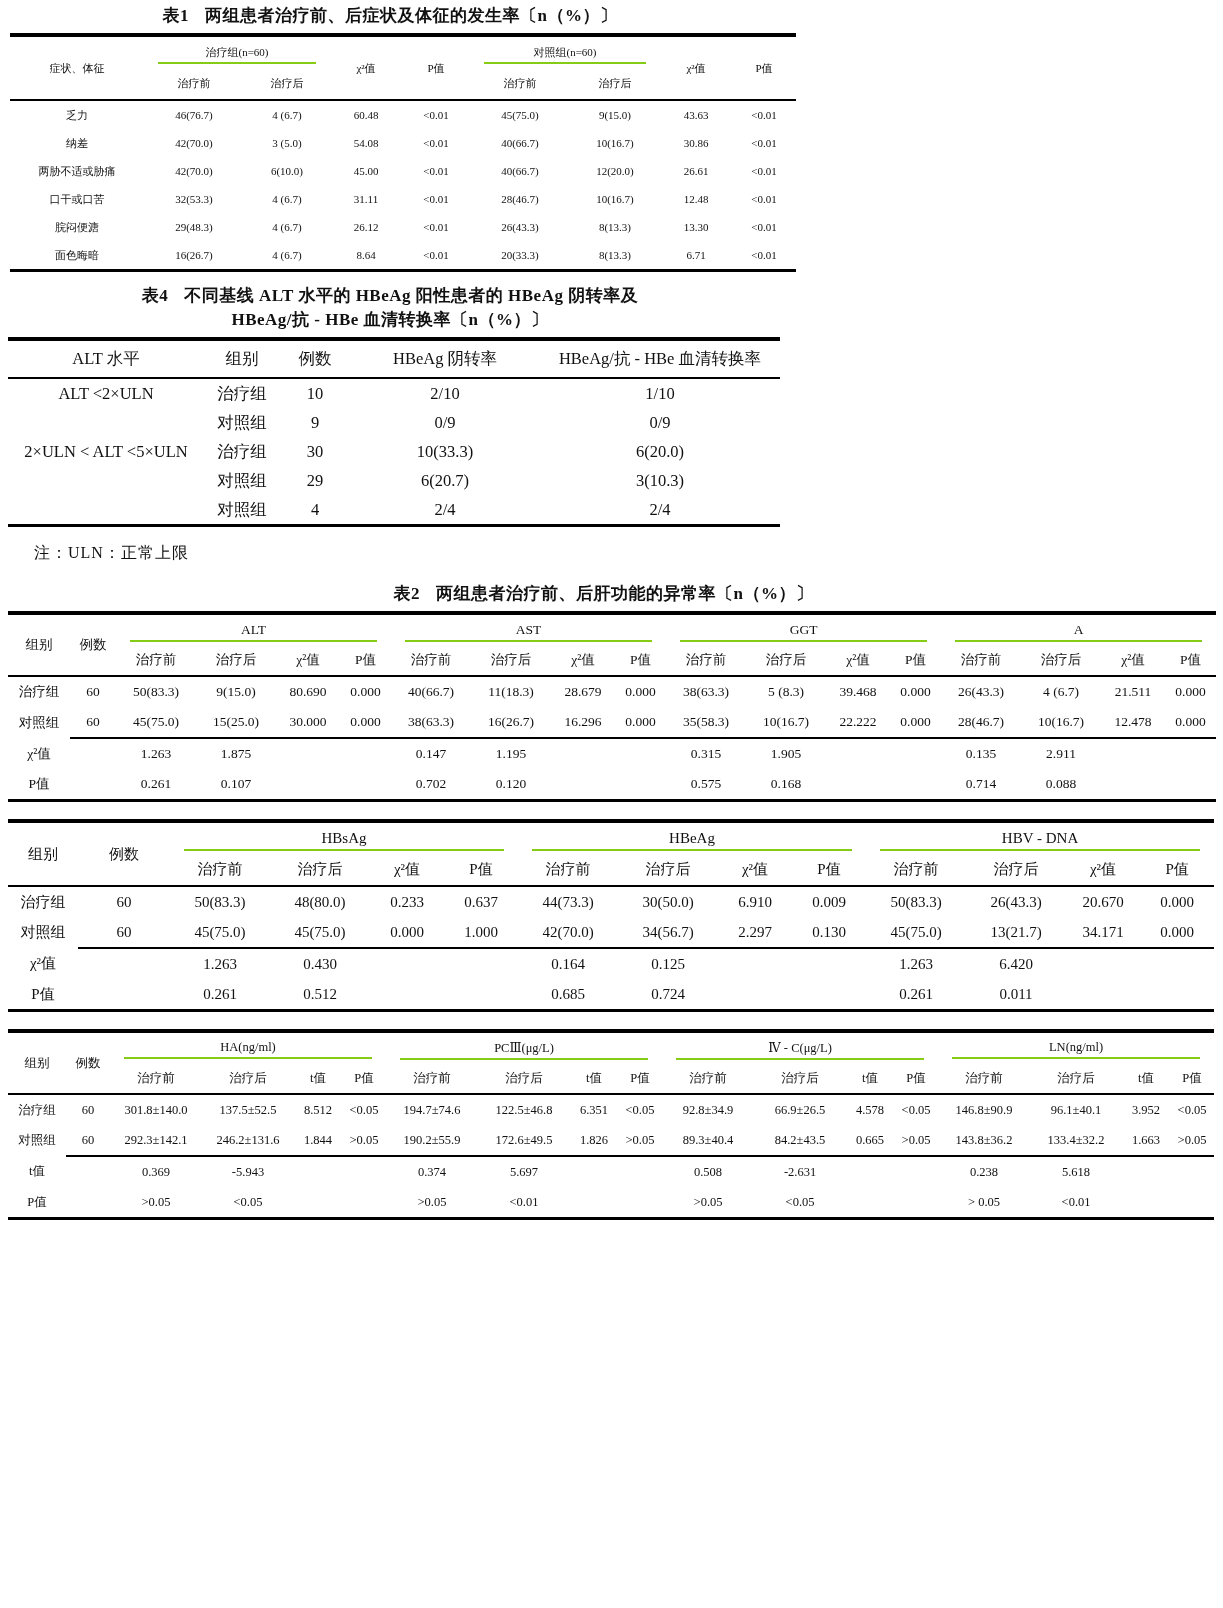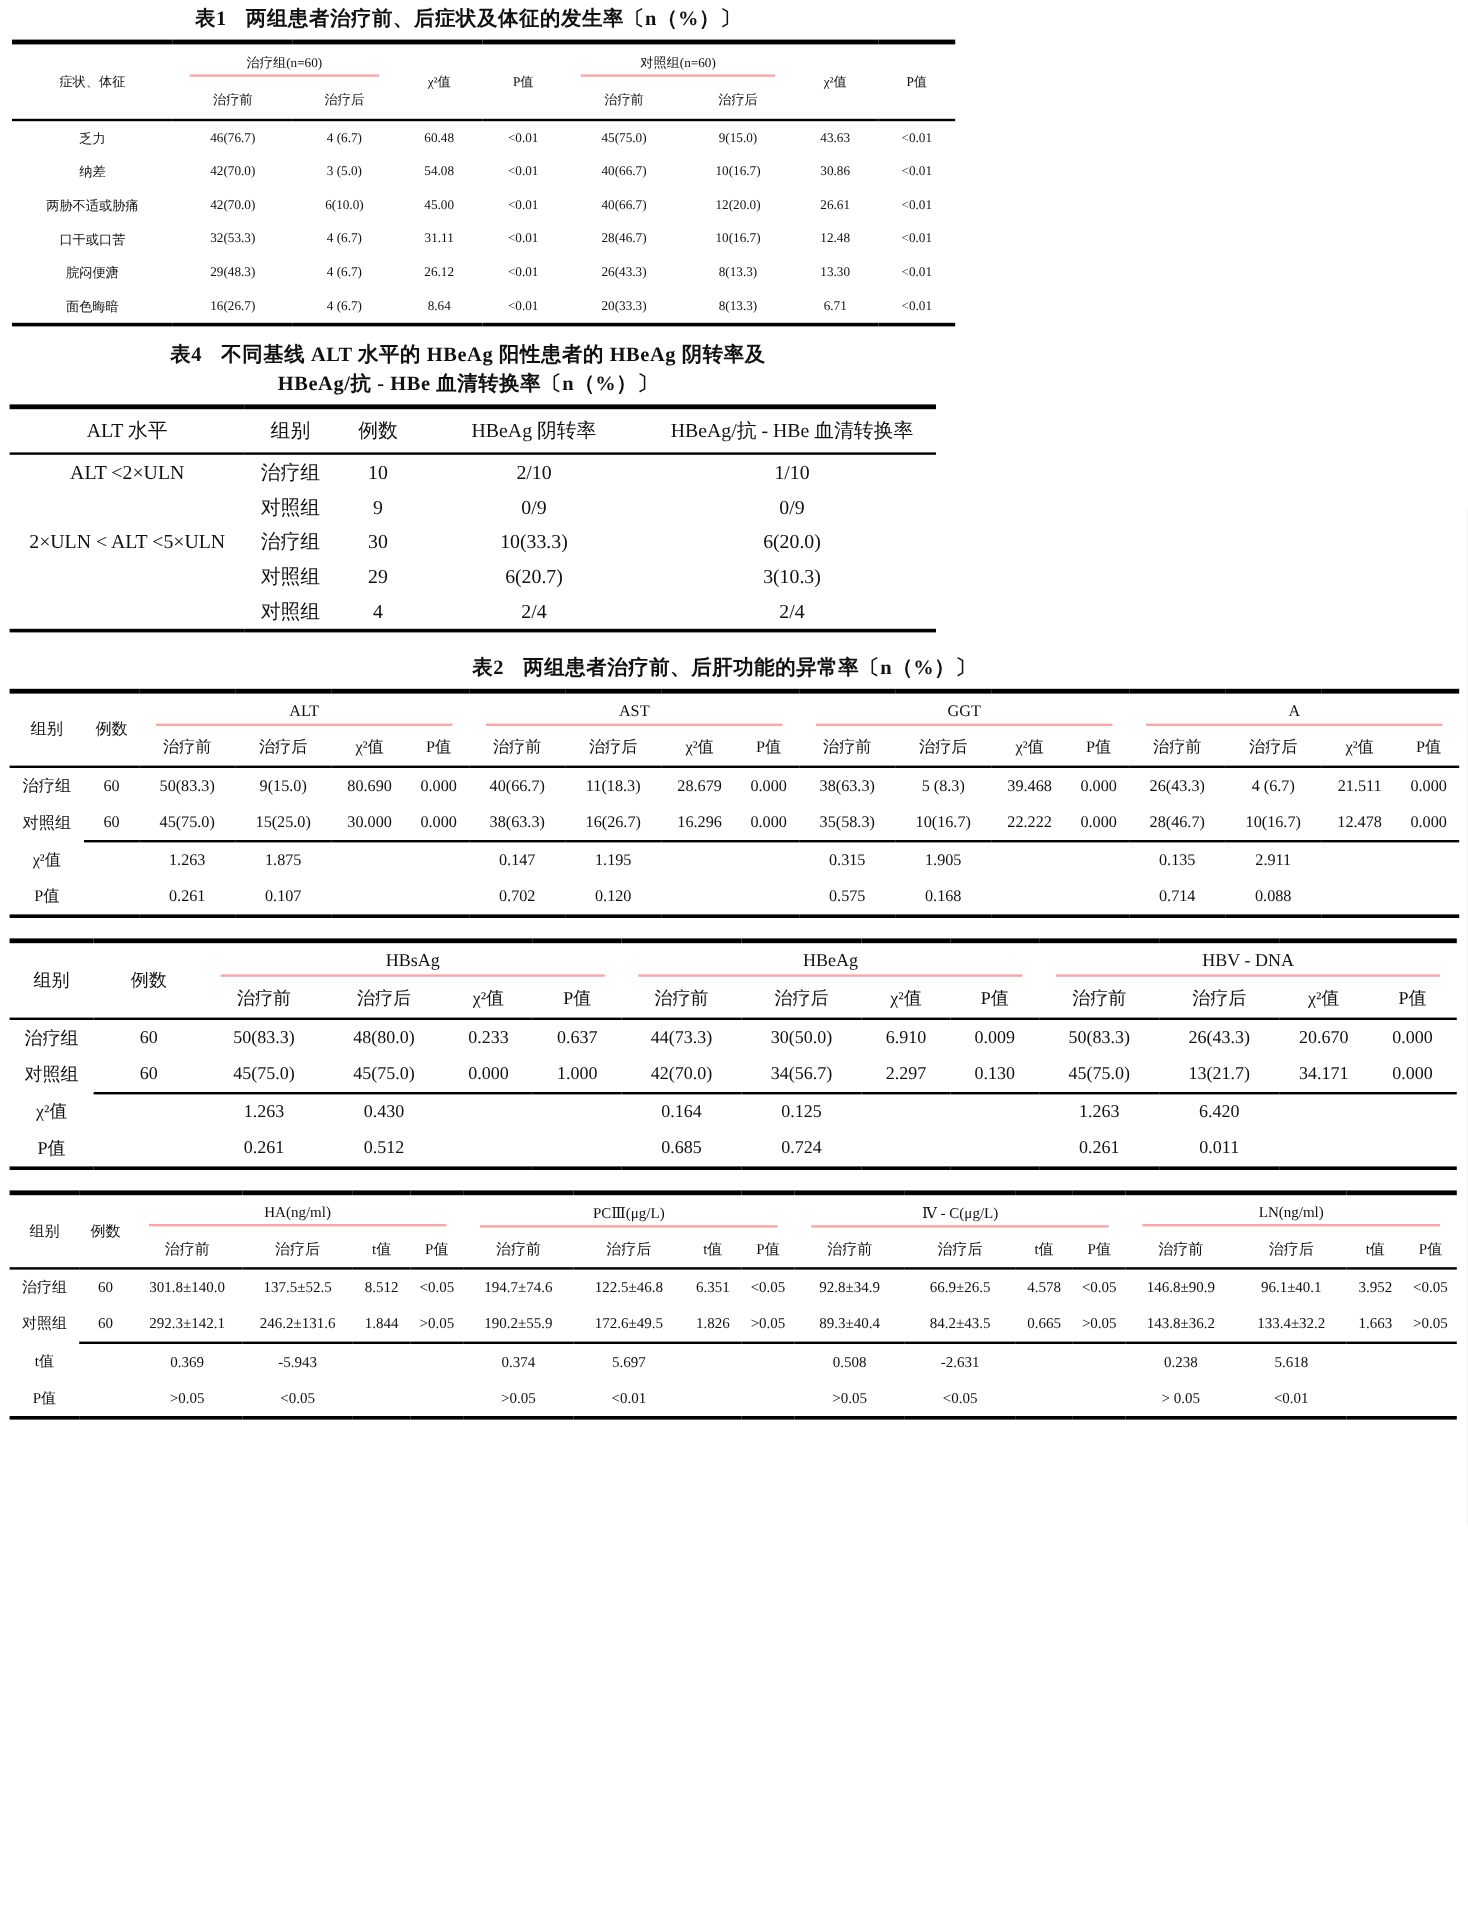--- a/index.html
+++ b/index.html
@@ -18,21 +18,21 @@
   .tbl-host{margin-top:5px;}
   table{
     border-collapse:collapse;table-layout:fixed;
     border-top:4px solid #000;border-bottom:3px solid #000;
   }
   thead{border-bottom:2px solid #000;}
   th,td{
     text-align:center;vertical-align:middle;font-weight:normal;
     padding:0 2px;white-space:nowrap;overflow:hidden;
   }
-  th .u{display:block;margin:3px 12px 0;padding-bottom:2px;border-bottom:2px solid #fca5a5;}
+  th .u{display:block;margin:3px 12px 0;padding-bottom:2px;border-bottom:2px solid #84cc16;}
   tr.rule td:not(:first-child){border-top:2px solid #000;}
 
   
   .t1{margin-left:10px;}
   .t1 table{font-size:11px;}
   .t1 thead th{height:31px;}
   .t1 tbody td{height:28px;}
 
   
   .t4{margin-left:8px;}
@@ -228,20 +228,21 @@
             <tr>
               <td></td>
               <td>对照组</td>
               <td>4</td>
               <td>2/4</td>
               <td>2/4</td>
             </tr>
           </tbody>
         </table>
       </div>
+    <div class="note">注：ULN：正常上限</div>
   </section>
 
   <div class="spacer-md"></div>
 
   <section class="tbl-block">
     <div class="tbl-title" style="width:1207px">
       <span class="lab">表2</span><span>两组患者治疗前、后肝功能的异常率〔n（%）〕</span>
     </div>
     <div class="tbl-host t2">
         <table style="width: 1208px;">

